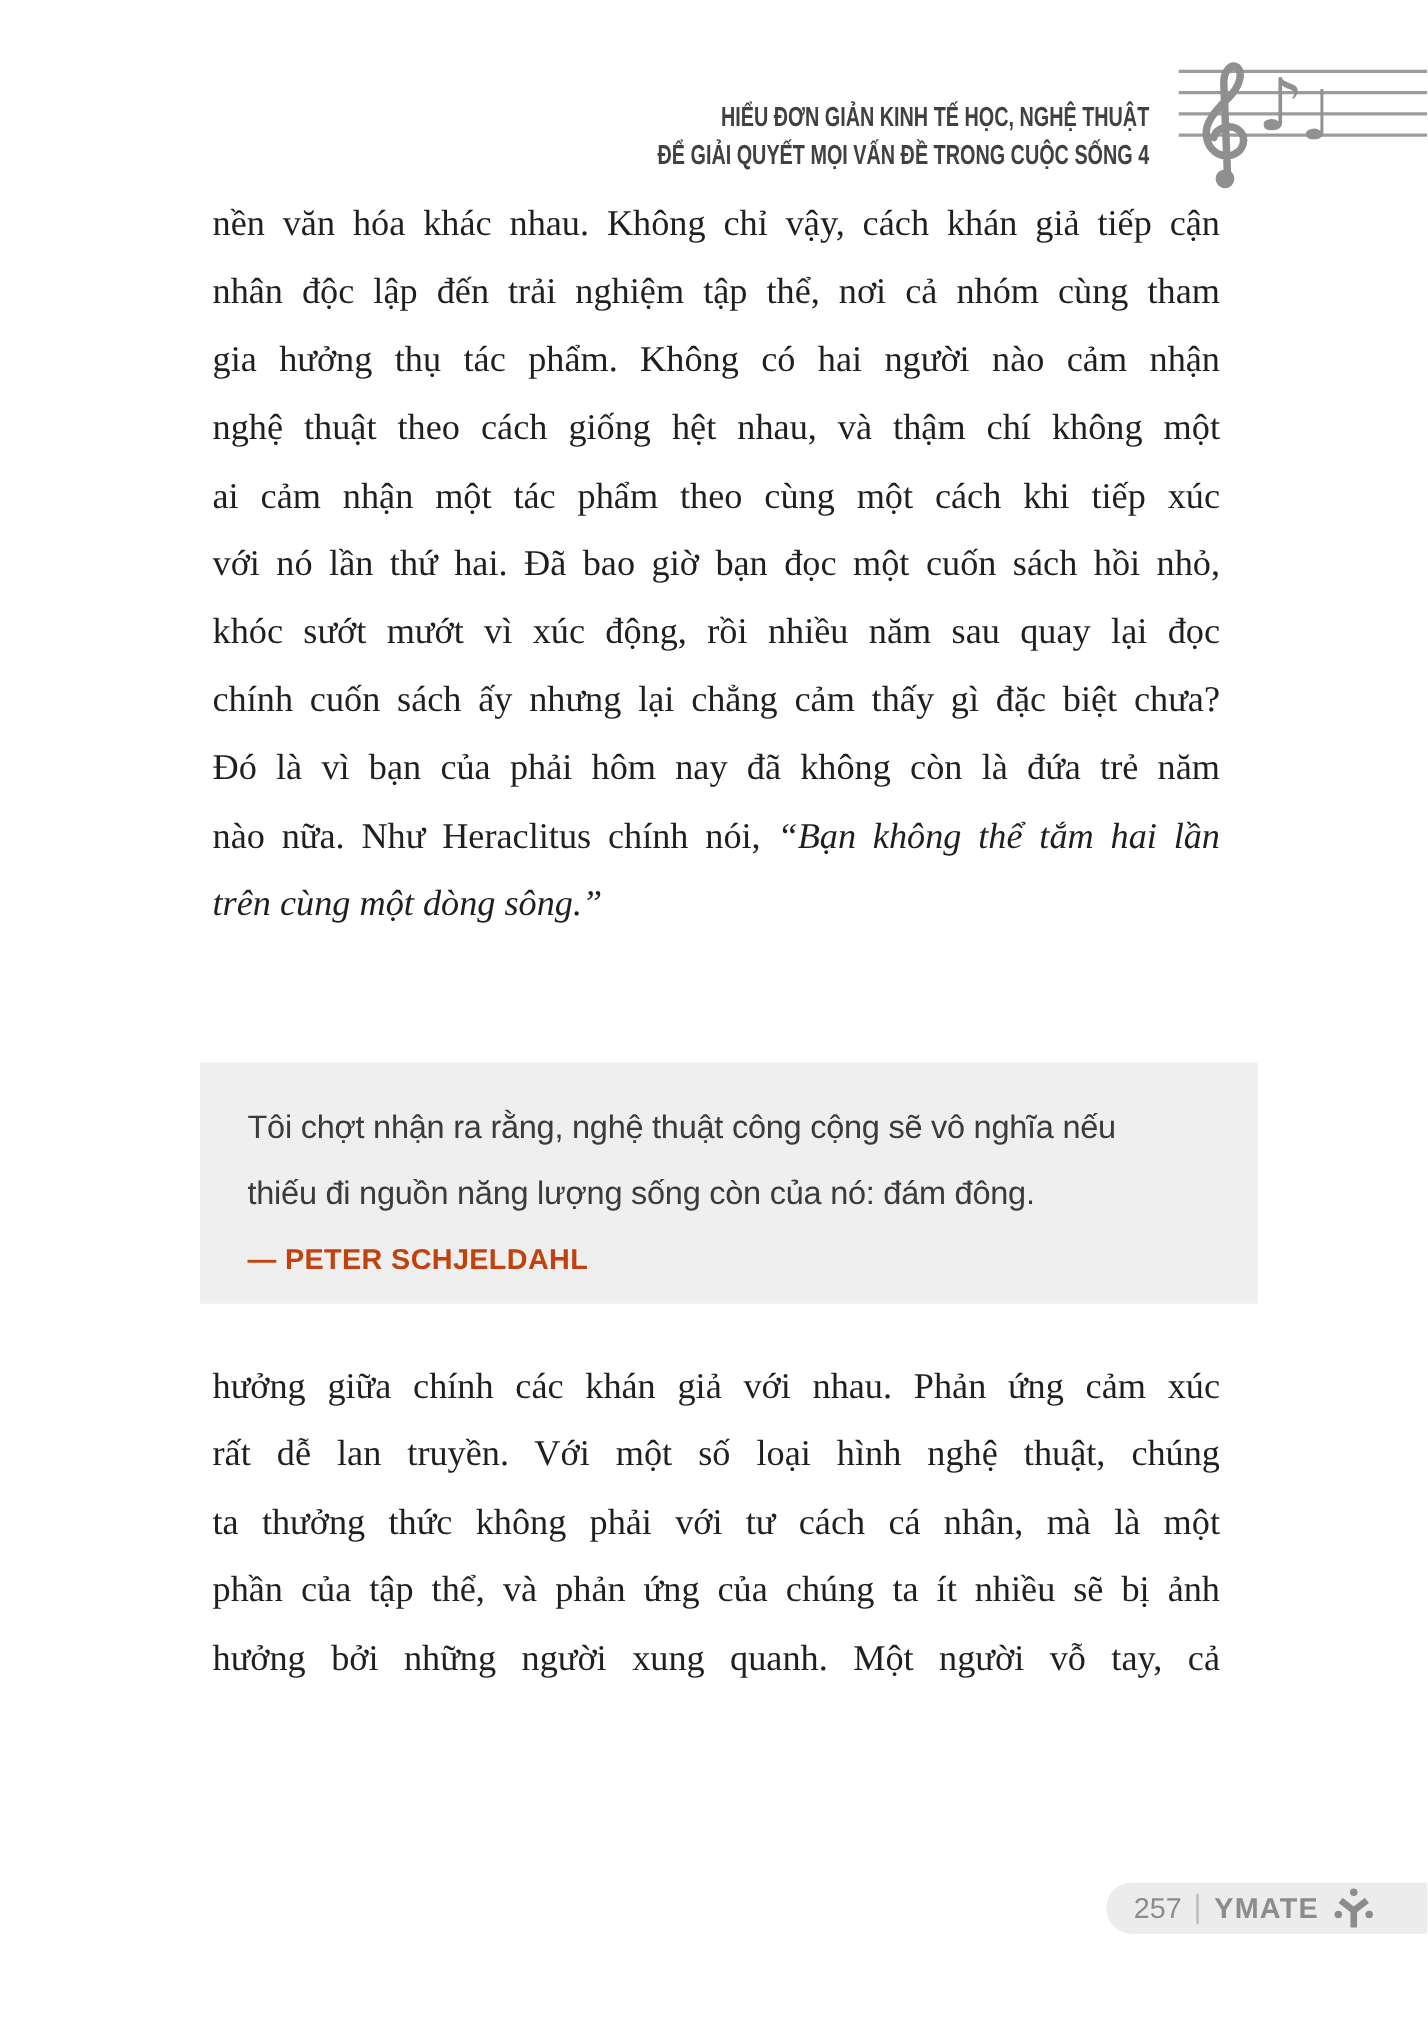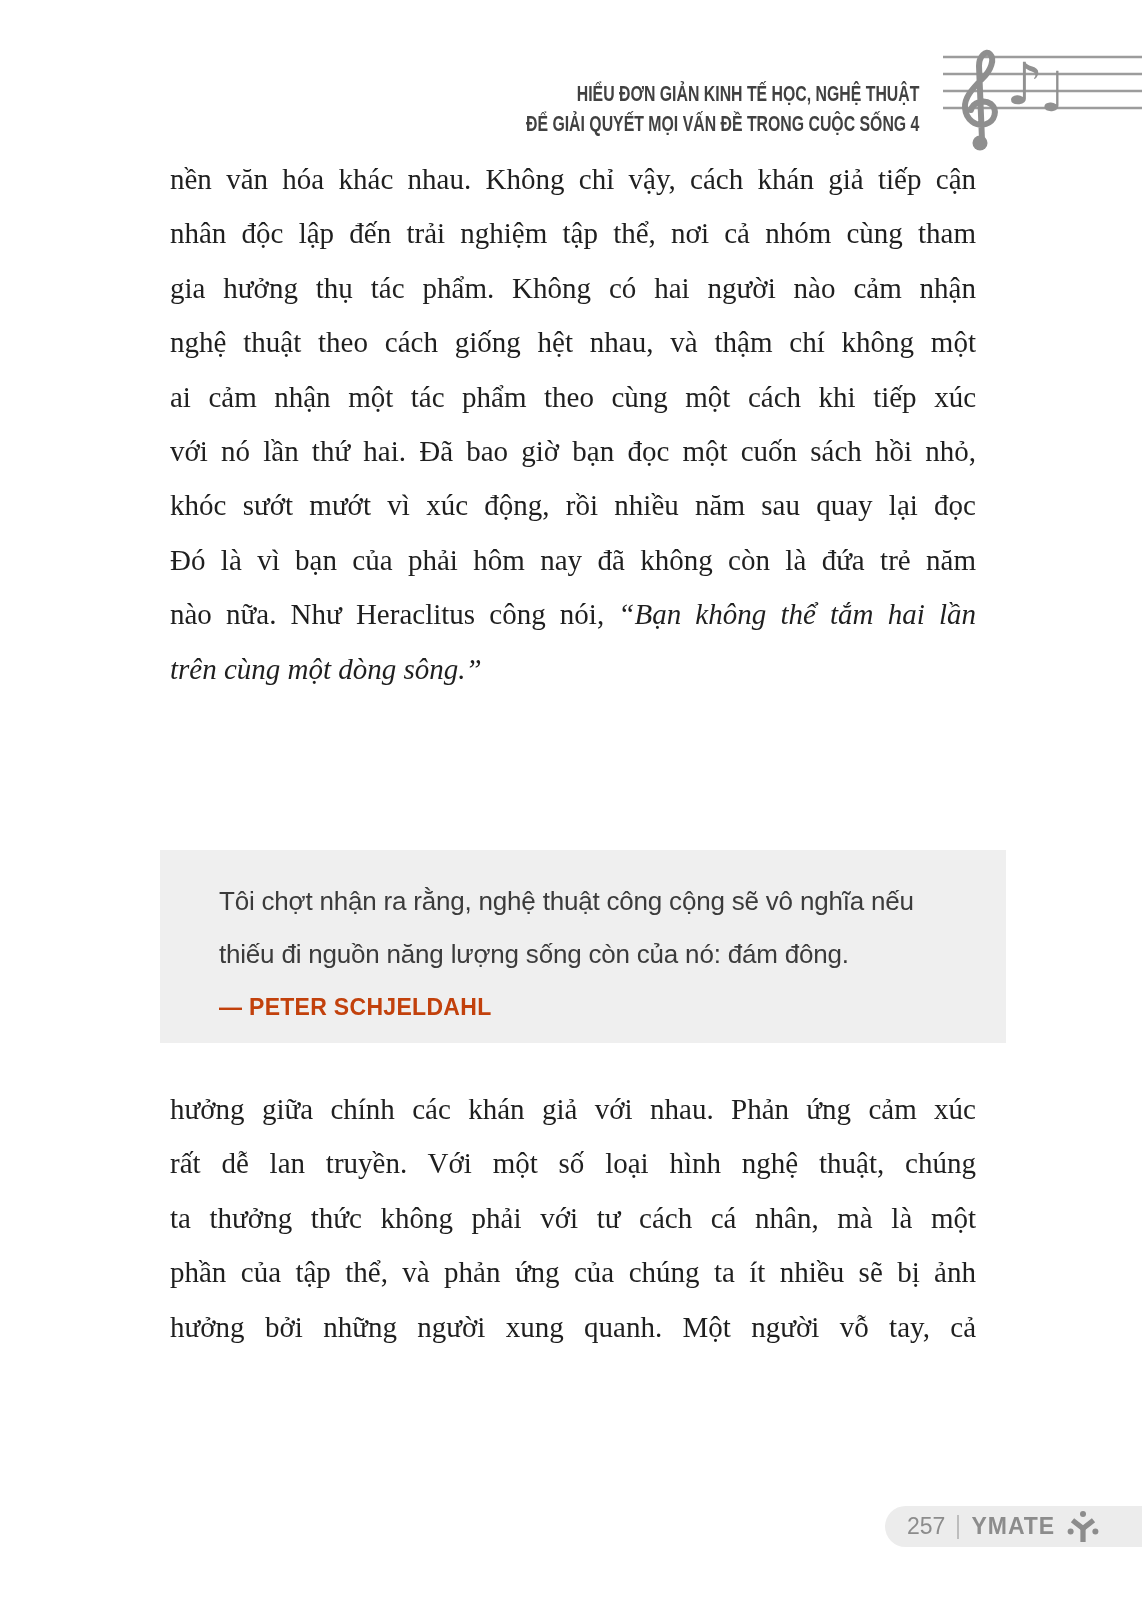--- a/index.html
+++ b/index.html
@@ -24,21 +24,21 @@
   .bline{
     height:54.4px;line-height:54.4px;overflow:hidden;
     text-align:justify;text-align-last:justify;
   }
   .bline.last-left{text-align-last:left;}
   .bline.indent{text-indent:56px;}
   .it{font-style:italic;}
   
   .quote-box{
     position:absolute;left:160px;top:850px;width:846px;height:193px;
-    background:#efefef;box-sizing:border-box;padding:25px 36px 0 59px;
+    background:#efefef;box-sizing:border-box;padding:25px 36px 0 38px;
     font-family:"Liberation Sans","DejaVu Sans",sans-serif;
   }
   .qline{font-size:26px;line-height:53px;color:#3b3b3b;letter-spacing:-0.2px;}
   .attr{margin-top:13px;font-size:23px;font-weight:bold;color:#c2410c;letter-spacing:0.3px;}
   
   .footer{
     position:absolute;left:885px;top:1506px;width:280px;height:41px;
     background:#ececec;border-radius:21px;display:flex;align-items:center;
     padding-left:22px;box-sizing:border-box;
     font-family:"Liberation Sans","DejaVu Sans",sans-serif;color:#8c8c8c;
@@ -74,22 +74,23 @@
   </svg>
 
   <div class="para" id="para-0">
       <div class="bline"><span>nền văn hóa khác nhau. Không chỉ vậy, cách khán giả tiếp cận</span></div>
       <div class="bline"><span>nhân độc lập đến trải nghiệm tập thể, nơi cả nhóm cùng tham</span></div>
       <div class="bline"><span>gia hưởng thụ tác phẩm. Không có hai người nào cảm nhận</span></div>
       <div class="bline"><span>nghệ thuật theo cách giống hệt nhau, và thậm chí không một</span></div>
       <div class="bline"><span>ai cảm nhận một tác phẩm theo cùng một cách khi tiếp xúc</span></div>
       <div class="bline"><span>với nó lần thứ hai. Đã bao giờ bạn đọc một cuốn sách hồi nhỏ,</span></div>
       <div class="bline"><span>khóc sướt mướt vì xúc động, rồi nhiều năm sau quay lại đọc</span></div>
+      <div class="bline"><span>chính cuốn sách ấy nhưng lại chẳng cảm thấy gì đặc biệt chưa?</span></div>
       <div class="bline"><span>Đó là vì bạn của phải hôm nay đã không còn là đứa trẻ năm</span></div>
-      <div class="bline"><span>nào nữa. Như Heraclitus công nói, </span><span class="it">“Bạn không thể tắm hai lần</span></div>
+      <div class="bline"><span>nào nữa. Như Heraclitus chính nói, </span><span class="it">“Bạn không thể tắm hai lần</span></div>
       <div class="bline last-left"><span class="it">trên cùng một dòng sông.”</span></div>
     </div>
 
   <div class="quote-box">
     <div>
         <div class="qline">Tôi chợt nhận ra rằng, nghệ thuật công cộng sẽ vô nghĩa nếu</div>
         <div class="qline">thiếu đi nguồn năng lượng sống còn của nó: đám đông.</div>
       </div>
     <div class="attr">— PETER SCHJELDAHL</div>
   </div>

